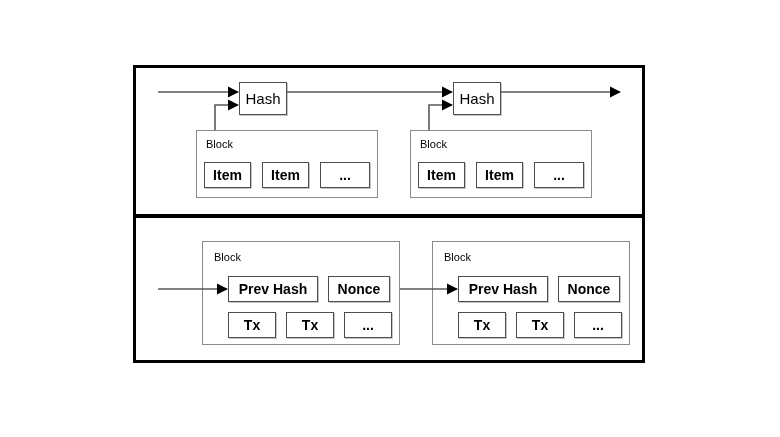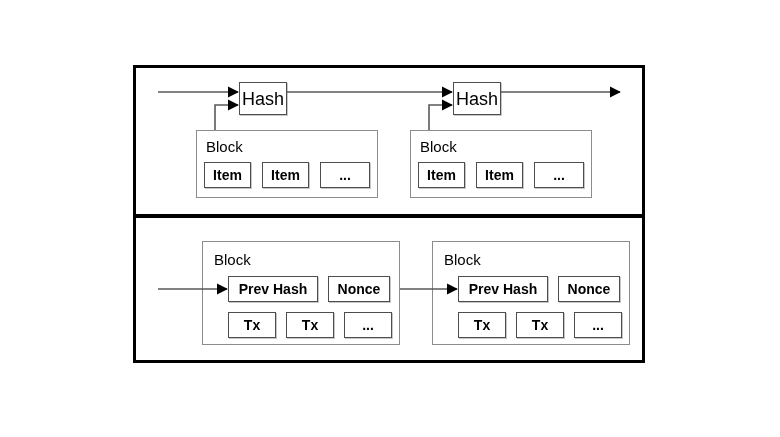--- a/index.html
+++ b/index.html
@@ -59,30 +59,30 @@
   }
   .shadow {
     box-shadow: 1px 1px 0 rgba(0,0,0,0.22);
   }
   .lbl {
     position: absolute;
     color: #000000;
     white-space: nowrap;
   }
   .block-title {
-    font-size: 15px;
+    font-size: 11px;
     line-height: 1;
   }
   .cell-text {
     font-size: 14px;
     line-height: 1;
     font-weight: bold;
   }
   .hash-text {
-    font-size: 18px;
+    font-size: 15px;
     line-height: 1;
   }
   svg.wires {
     position: absolute;
     left: 0; top: 0;
     width: 780px;
     height: 437px;
     pointer-events: none;
   }
 </style>

